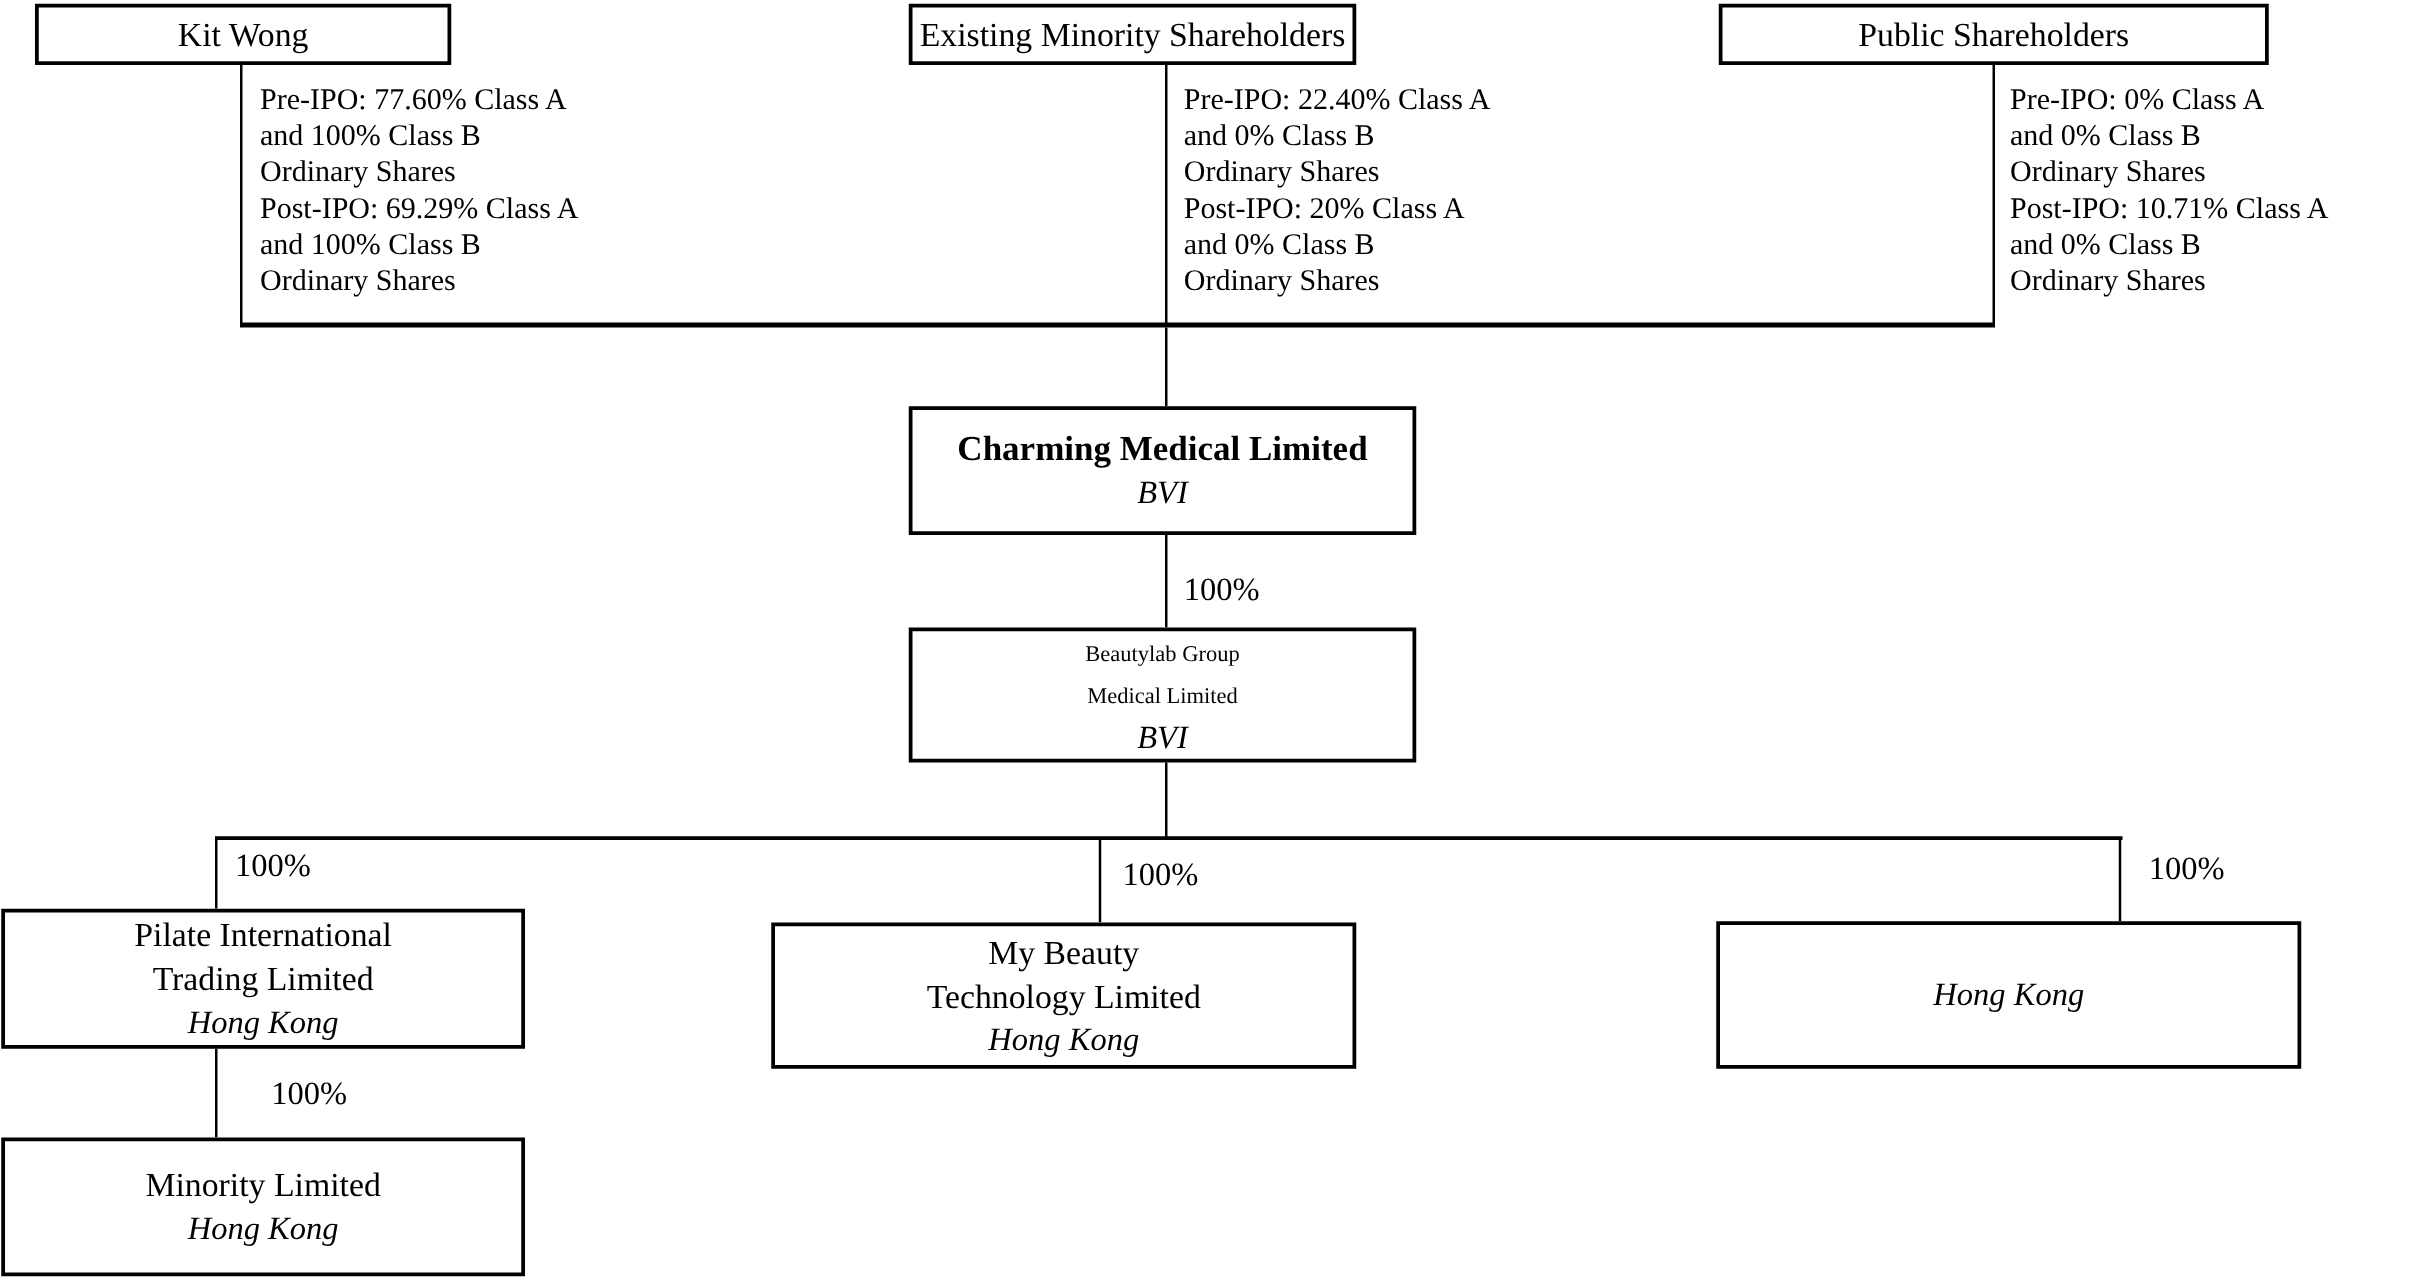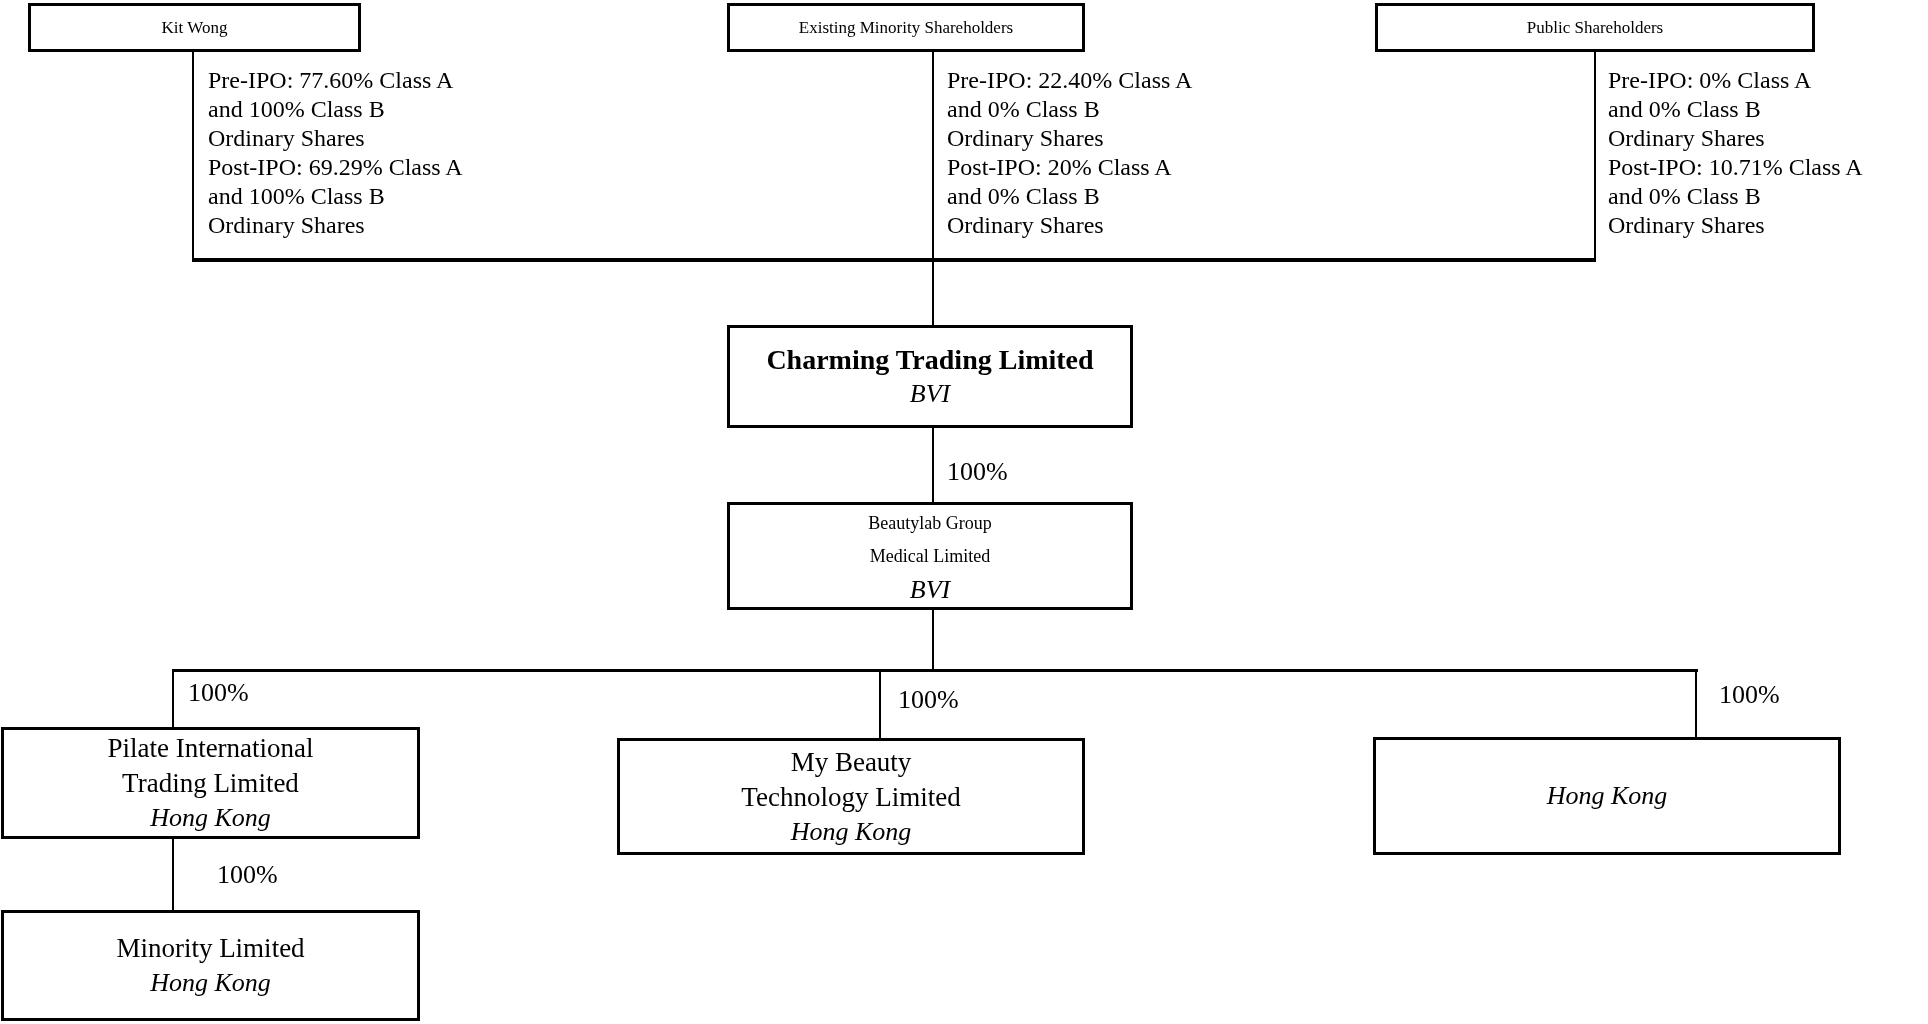--- a/index.html
+++ b/index.html
@@ -17,21 +17,21 @@
     box-sizing: border-box;
     border: 3px solid #000000;
     background: #ffffff;
     display: flex;
     flex-direction: column;
     align-items: center;
     justify-content: center;
     text-align: center;
   }
   .node .name { white-space: pre-line; }
-  .row1 .name { font-size: 17px; line-height: 30px; }
+  .row1 .name { font-size: 27px; line-height: 30px; }
   .row3 .name { font-size: 27px; line-height: 35px; }
   .jurisdiction { font-style: italic; font-size: 26px; line-height: 34px; }
   .vline { position: absolute; background: #000000; }
   .hline { position: absolute; background: #000000; }
   .note {
     position: absolute;
     font-size: 24px;
     line-height: 29px;
     white-space: pre-line;
   }
@@ -122,21 +122,21 @@
 and 0% Class B
 Ordinary Shares
 Post-IPO: 10.71% Class A
 and 0% Class B
 Ordinary Shares</div>
 
   <div class="hline" id="bus1"></div>
   <div class="vline" id="v-charming"></div>
 
   <div class="node" id="node-charming">
-    <div class="name">Charming Trading Limited</div>
+    <div class="name">Charming Medical Limited</div>
     <div class="jurisdiction">BVI</div>
   </div>
 
   <div class="vline" id="v-cb"></div>
   <div class="pct" id="pct-cb">100%</div>
 
   <div class="node" id="node-beautylab">
     <div class="name">Beautylab Group
 Medical Limited</div>
     <div class="jurisdiction">BVI</div>

